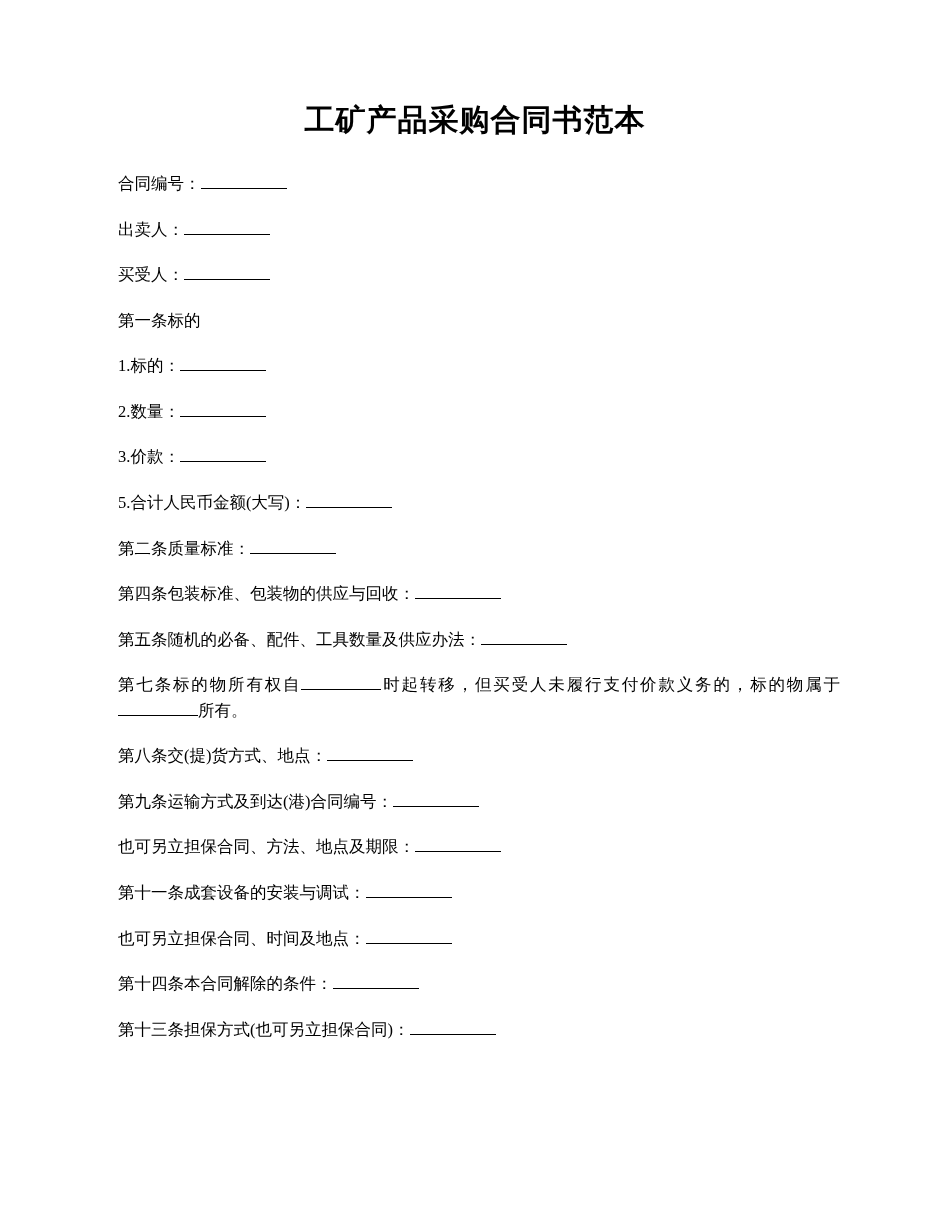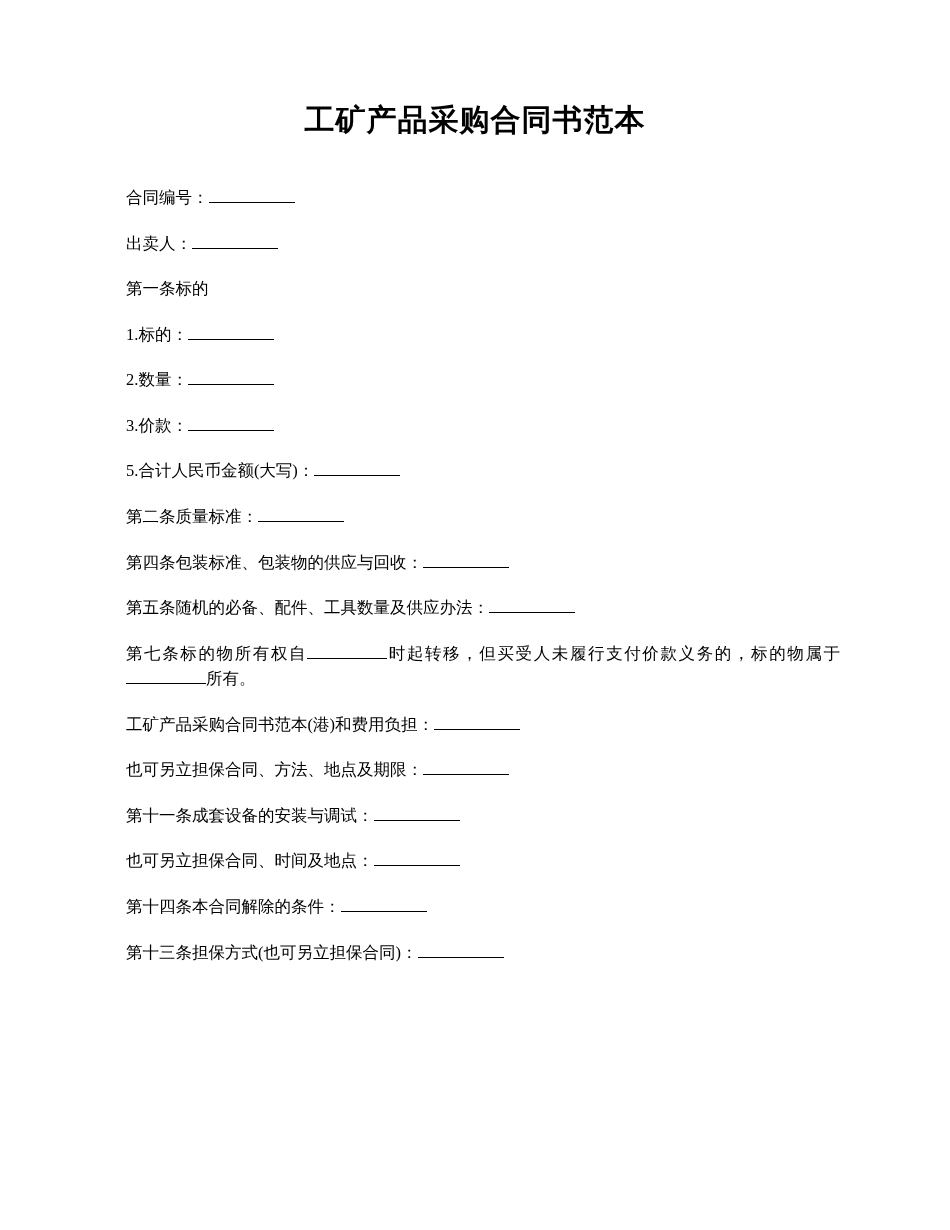--- a/index.html
+++ b/index.html
@@ -20,27 +20,27 @@
     box-sizing: border-box;
     padding: 100px 110px 0 110px;
     position: relative;
   }
   .doc-title {
     text-align: center;
     font-family: "DejaVu Sans", "Liberation Sans", sans-serif;
     font-weight: bold;
     font-size: 30px;
     letter-spacing: 1px;
-    margin: 0 0 46px 0;
+    margin: 0 0 32px 0;
     line-height: 1.3;
   }
   .para {
     font-size: 16.5px;
     line-height: 1.55;
-    margin: 0 0 20px 16px;
+    margin: 0 0 20px 8px;
     text-align: justify;
     word-break: break-all;
   }
   .blank {
     display: inline-block;
     border-bottom: 1px solid #000;
     min-width: 86px;
     height: 1em;
     vertical-align: baseline;
   }
@@ -58,20 +58,23 @@
   <div class="body-content">
 
     <p class="para">
       <span>合同编号：</span><span class="blank"></span>
     </p>
 
     <p class="para">
       <span>出卖人：</span><span class="blank"></span>
     </p>
 
+    <p class="para">
+      <span>买受人：</span><span class="blank"></span>
+    </p>
 
     <p class="para">
       <span>第一条标的</span>
     </p>
 
     <p class="para">
       <span>1.标的：</span><span class="blank"></span>
     </p>
 
     <p class="para">
@@ -98,23 +101,26 @@
 
     <p class="para">
       <span>第五条随机的必备、配件、工具数量及供应办法：</span><span class="blank"></span>
     </p>
 
 
     <p class="para">
       <span>第七条标的物所有权自</span><span class="blank short"></span><span>时起转移，但买受人未履行支付价款义务的，标的物属于</span><span class="blank short"></span><span>所有。</span>
     </p>
 
+    <p class="para">
+      <span>第八条交(提)货方式、地点：</span><span class="blank"></span>
+    </p>
 
     <p class="para">
-      <span>工矿产品采购合同书范本(港)和费用负担：</span><span class="blank"></span>
+      <span>第九条运输方式及到达(港)合同编号：</span><span class="blank"></span>
     </p>
 
     <p class="para">
       <span>也可另立担保合同、方法、地点及期限：</span><span class="blank"></span>
     </p>
 
     <p class="para">
       <span>第十一条成套设备的安装与调试：</span><span class="blank"></span>
     </p>
 

